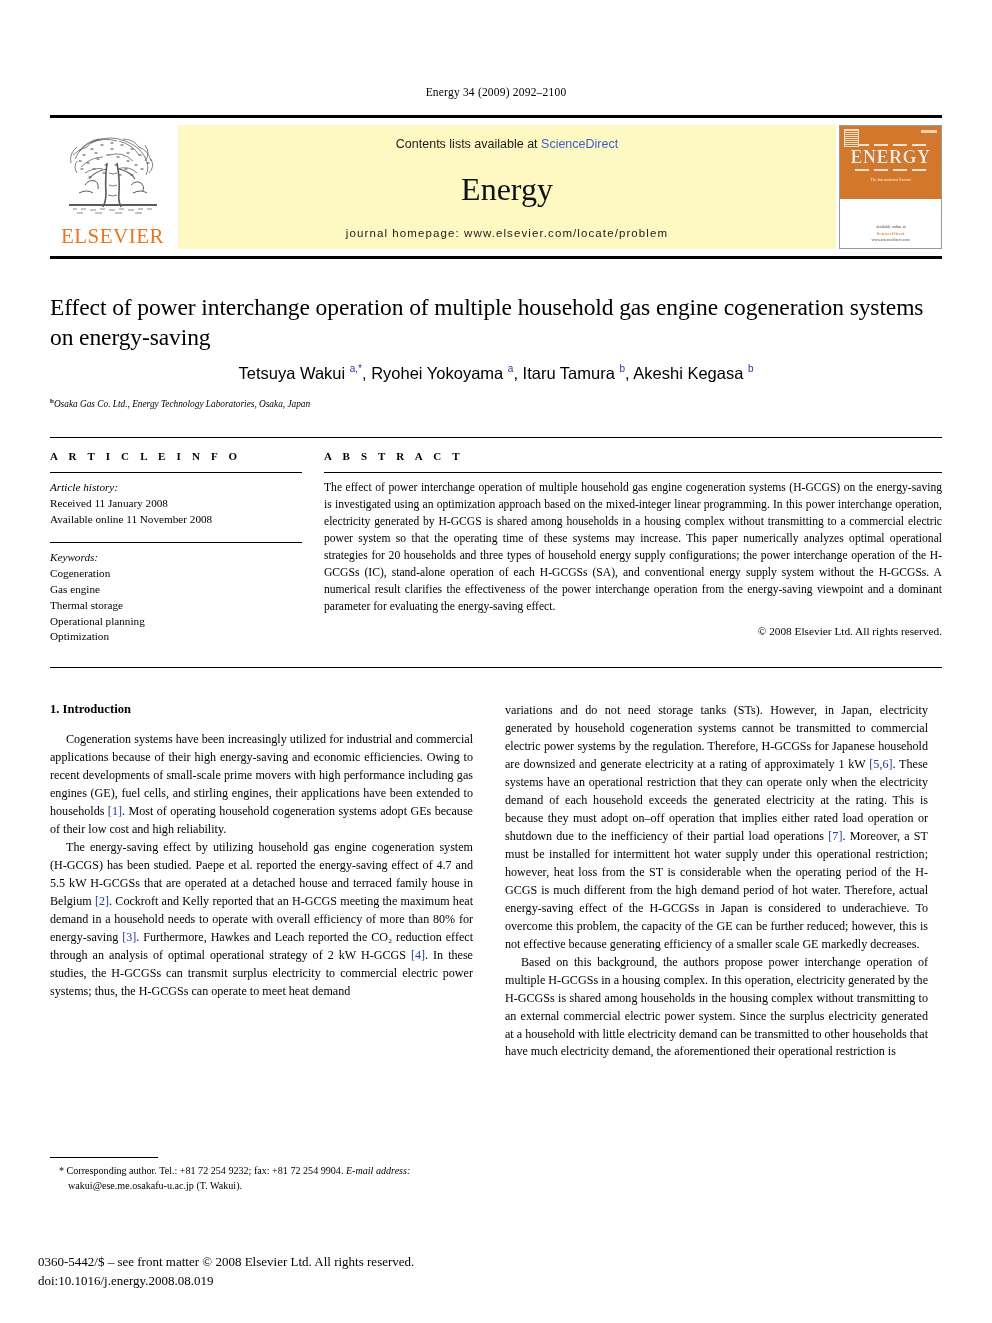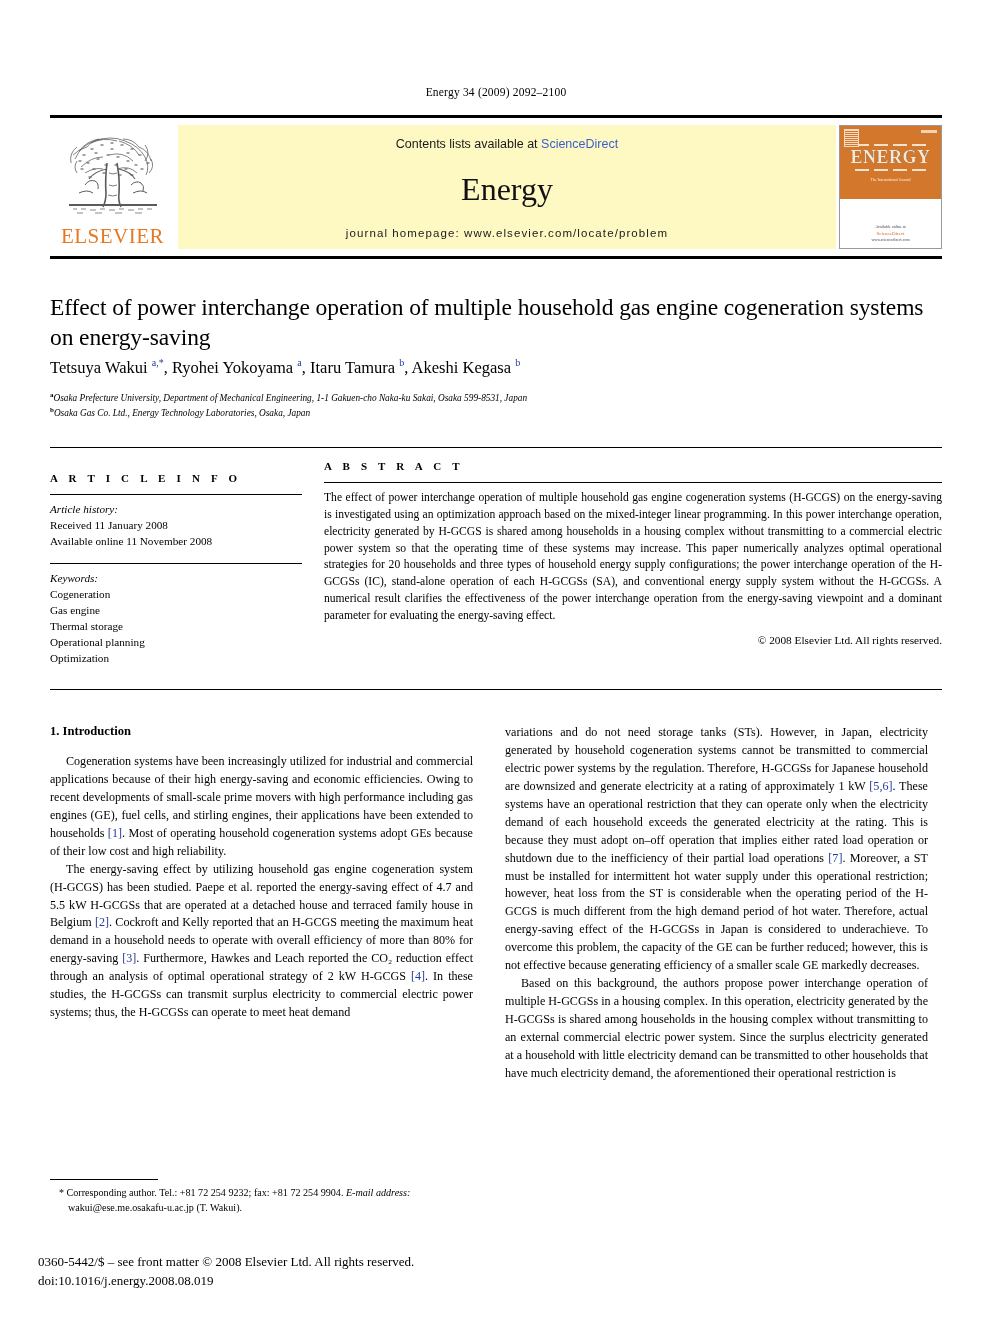--- a/index.html
+++ b/index.html
@@ -182,24 +182,25 @@
   }
   h1.article-title {
     font-family: "Liberation Serif", serif;
     font-size: 23.5px;
     font-weight: normal;
     line-height: 1.27;
     margin: 0;
     letter-spacing: -0.1px;
   }
   .authors {
-    font-family: Liberation Serif, serif;
+    font-family: Liberation Sans, sans-serif;
     font-size: 16.5px;
-    margin-top: 3px;
+    margin-top: 9px;
     line-height: 1.3;
+    text-align: center;
   }
   .authors sup {
     font-size: 10px;
     color: #25389c;
     vertical-align: super;
   }
   .affiliations {
     margin-top: 12px;
     font-size: 9.3px;
     font-style: italic;
@@ -216,21 +217,20 @@
   .info-abstract {
     margin-top: 26px;
     border-top: 1.6px solid #000;
     padding-top: 12px;
     display: flex;
     gap: 22px;
   }
   .col-info {
     width: 252px;
     flex: 0 0 252px;
-    margin-top: 12px;
   }
   .col-abstract {
     flex: 1 1 auto;
   }
   .sec-head {
     font-family: "Liberation Serif", serif;
     font-size: 11px;
     font-weight: bold;
     letter-spacing: 4.2px;
     margin-bottom: 10px;
@@ -464,21 +464,20 @@
           <div>www.sciencedirect.com</div>
         </div>
       </div>
     </div>
   </div>
 
   <div class="title-block">
     <h1 class="article-title">Effect of power interchange operation of multiple household gas engine cogeneration systems on energy-saving</h1>
     <div class="authors"><span>Tetsuya Wakui </span><sup>a,*</sup><span>, </span><span>Ryohei Yokoyama </span><sup>a</sup><span>, </span><span>Itaru Tamura </span><sup>b</sup><span>, </span><span>Akeshi Kegasa </span><sup>b</sup></div>
     <div class="affiliations">
-        <div><sup>a</sup><span>Osaka Prefecture University, Department of Mechanical Engineering, 1-1 Gakuen-cho Naka-ku Sakai, Osaka 599-8531, Japan</span></div>
         <div><sup>b</sup><span>Osaka Gas Co. Ltd., Energy Technology Laboratories, Osaka, Japan</span></div>
       </div>
   </div>
 
   <div class="info-abstract">
     <div class="col-info">
       <div class="sec-head">A R T I C L E  I N F O</div>
       <div class="rule-thin"></div>
       <div class="info-label">Article history:</div>
       <div>

